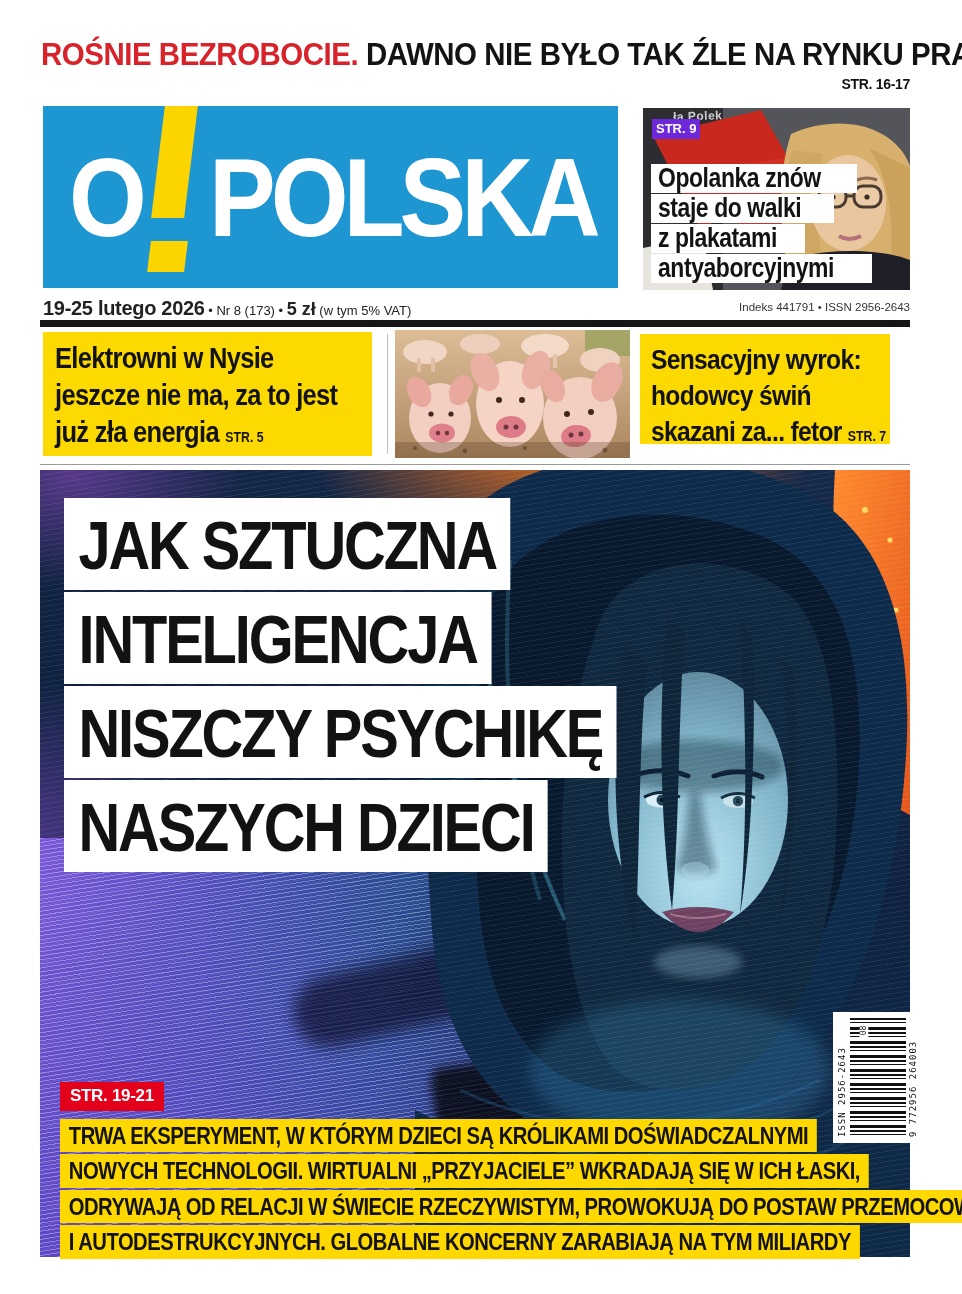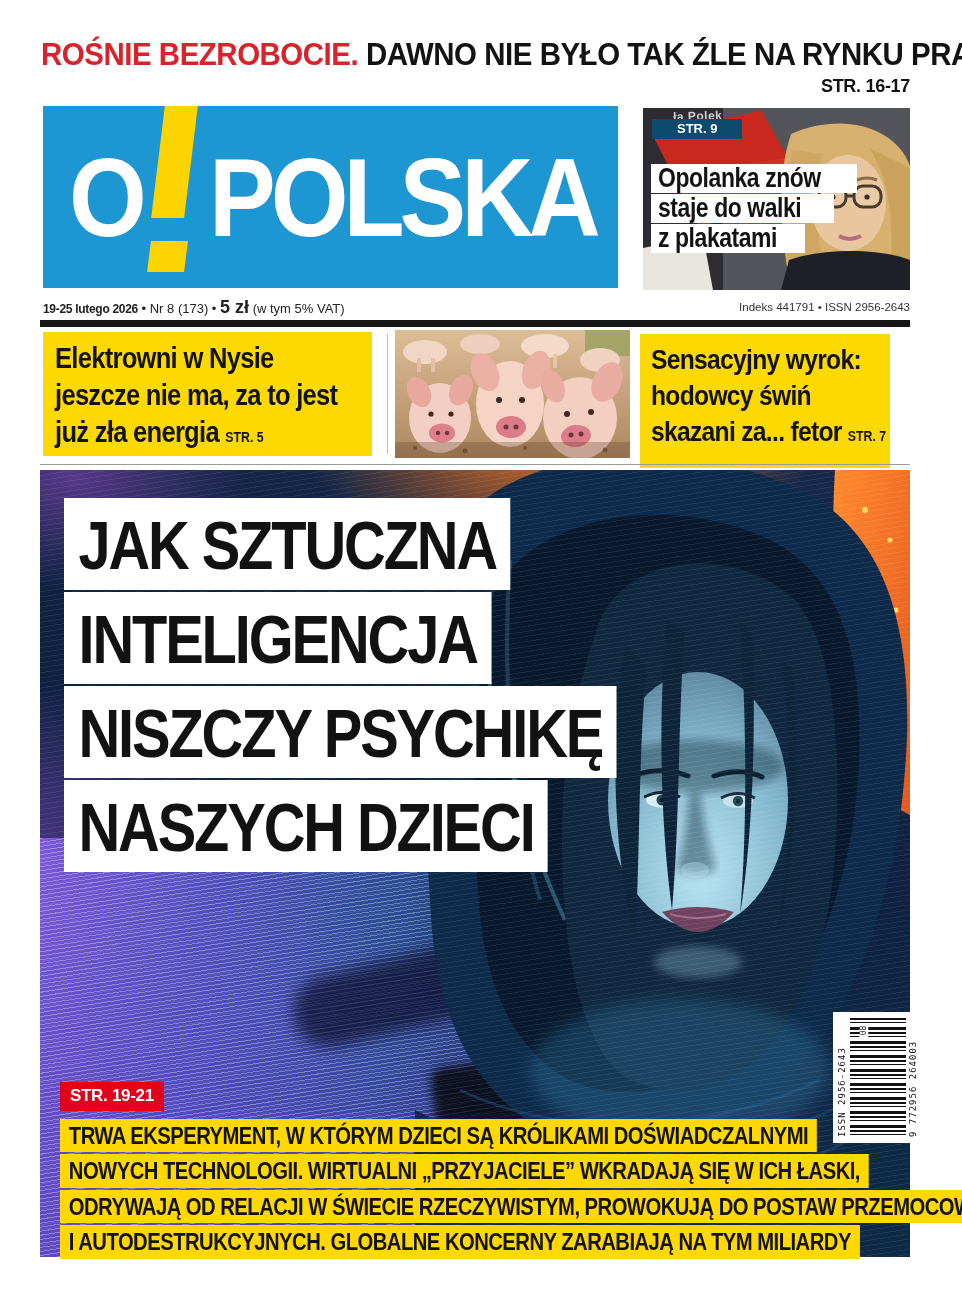--- a/index.html
+++ b/index.html
@@ -6,57 +6,57 @@
   .page{position:relative;width:962px;height:1294px;background:#fff;overflow:hidden;
         font-family:"Liberation Sans",sans-serif;color:#131313;}
   
   .cx92{display:inline-block;transform:scaleX(.92);transform-origin:0 50%;white-space:nowrap;}
   .cx88{display:inline-block;transform:scaleX(.88);transform-origin:0 50%;white-space:nowrap;}
 
   
   .top-headline{position:absolute;left:41px;top:36px;font-size:32px;font-weight:700;
                 letter-spacing:-.5px;white-space:nowrap;}
   .top-headline .red{color:#d8232a;}
-  .top-pageref{position:absolute;right:52px;top:76px;font-size:18px;font-weight:700;letter-spacing:-.3px;}
+  .top-pageref{position:absolute;right:52px;top:76px;font-size:14px;font-weight:700;letter-spacing:-.3px;}
 
   
   .logo-box{position:absolute;left:43px;top:106px;width:575px;height:182px;background:#1e96d2;}
   .logo-word{position:absolute;font-size:100px;font-weight:700;color:#fff;letter-spacing:-5px;
              transform:scaleY(1.12);transform-origin:center;line-height:182px;top:0;}
   .logo-o{left:26px;}
   .logo-polska{left:166px;}
   .logo-bang{position:absolute;left:106px;top:0;width:54px;height:182px;}
   .logo-bang .bar{position:absolute;left:9px;top:0;width:33px;height:112px;background:#fcd400;transform:skewX(-7deg);}
   .logo-bang .dot{position:absolute;left:0px;bottom:16px;width:37px;height:31px;background:#fcd400;transform:skewX(-7deg);}
 
   .dateline{position:absolute;left:43px;top:297px;font-size:13px;color:#222;}
-  .dateline b{font-size:12px;letter-spacing:-.3px;}
+  .dateline b{font-size:20px;letter-spacing:-.3px;}
   .dateline .price{font-size:18px;font-weight:700;}
   .indeks{position:absolute;right:52px;top:301px;font-size:11.5px;color:#333;}
 
   
   .photo-box{position:absolute;left:643px;top:108px;width:267px;height:182px;background:#4c4c50;overflow:hidden;}
   .photo-box svg{position:absolute;inset:0;}
   .poster-text{position:absolute;left:30px;top:1px;font-size:12px;font-weight:700;color:#e8e8e8;
                opacity:.85;transform:rotate(-2deg);letter-spacing:.5px;}
-  .photo-badge{position:absolute;left:9px;top:11px;background:#0c4a6e;color:#fff;font-size:13px;
-               font-weight:700;padding:2px 25px 3px;}
+  .photo-badge{position:absolute;left:9px;top:11px;background:#6d28d9;color:#fff;font-size:13px;
+               font-weight:700;padding:2px 4px 3px;}
   .photo-caption{position:absolute;left:8px;top:56px;}
   .pcap{display:table;background:#fff;color:#131313;font-size:27px;font-weight:700;line-height:26px;
         padding:1px 7px 2px;margin-bottom:1px;letter-spacing:-.5px;}
   .pcap span{display:inline-block;transform:scaleX(.85);transform-origin:0 50%;white-space:nowrap;}
 
   
   .rule-black{position:absolute;left:40px;top:320px;width:870px;height:7px;background:#161616;}
   .rule-gray{position:absolute;left:40px;top:464px;width:870px;height:1px;background:#9a9a9a;}
 
   
   .teaser{position:absolute;background:#fcd900;color:#131313;font-weight:700;}
   .teaser-left{left:43px;top:332px;width:329px;height:124px;padding:8px 0 7px 12px;box-sizing:border-box;}
-  .teaser-right{left:640px;top:334px;width:250px;height:134px;padding:8px 0 0 11px;box-sizing:border-box;}
+  .teaser-right{left:640px;top:334px;width:250px;height:110px;padding:8px 0 0 11px;box-sizing:border-box;}
   .tline{font-size:29px;line-height:37px;letter-spacing:-.8px;}
   .teaser-right .tline{font-size:28px;line-height:36px;}
   .pref{font-size:14px;font-weight:700;letter-spacing:0;}
   .teaser-divider{position:absolute;left:387px;top:334px;width:1px;height:120px;background:#bdbdbd;}
   .piglets{position:absolute;left:395px;top:330px;width:235px;height:128px;overflow:hidden;}
 
   
   .cover{position:absolute;left:40px;top:470px;width:870px;height:787px;}
   .cover-art{position:absolute;inset:0;overflow:hidden;
     background:
@@ -148,20 +148,23 @@
     <div class="photo-badge">STR. 9</div>
     <div class="photo-caption">
       <div class="pcap">
           <span>Opolanka znów</span>
         </div>
       <div class="pcap">
           <span>staje do walki</span>
         </div>
       <div class="pcap">
           <span>z plakatami</span>
+        </div>
+      <div class="pcap">
+          <span>antyaborcyjnymi</span>
         </div>
     </div>
   </div>
 
   <div class="dateline">
     <b>19-25 lutego 2026</b><span> • Nr 8 (173) • </span><span class="price">5 zł</span><span> (w tym 5% VAT)</span>
   </div>
   <div class="indeks">Indeks 441791 • ISSN 2956-2643</div>
 
   <div class="rule-black"></div>

